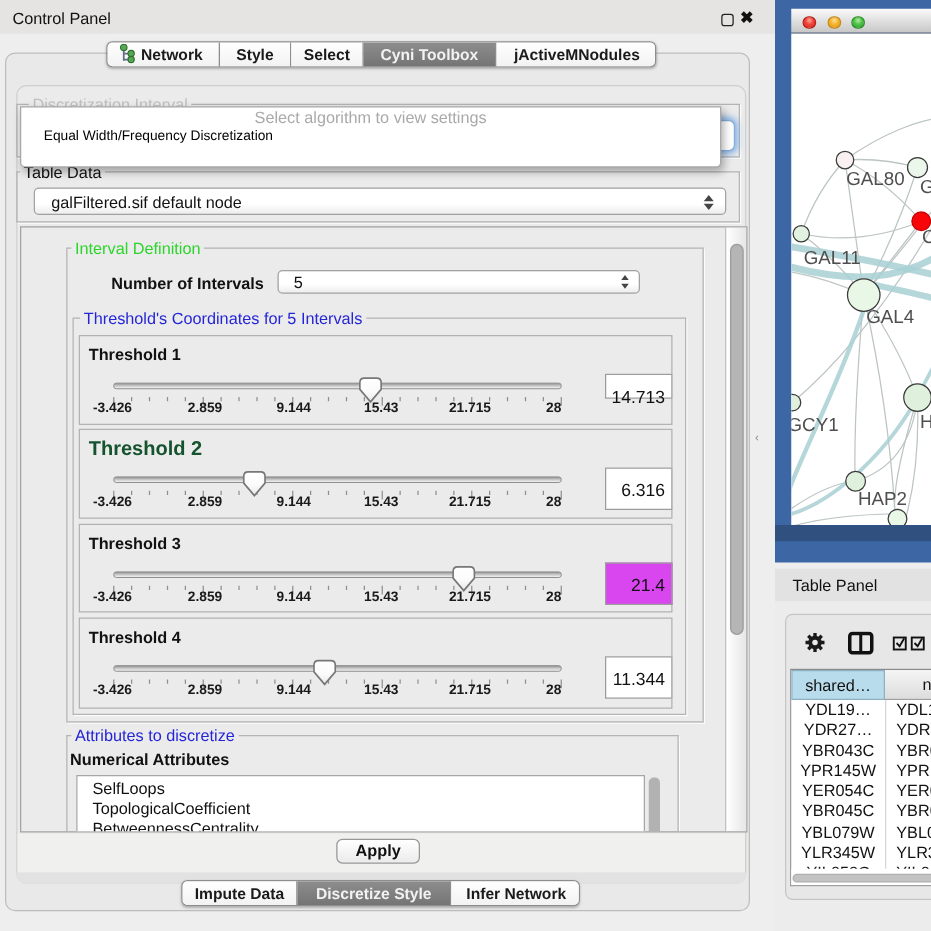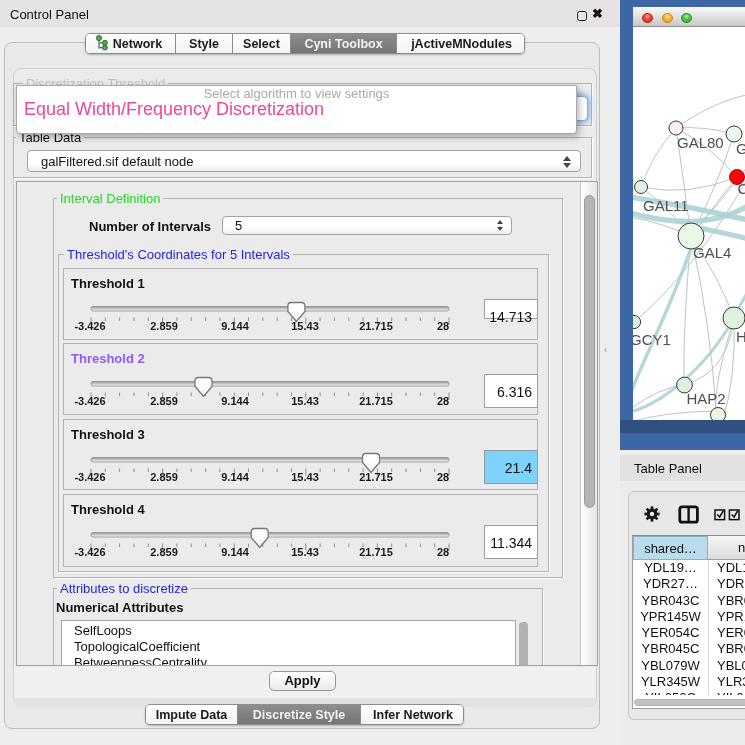--- a/index.html
+++ b/index.html
@@ -33,34 +33,34 @@
     <line x1="4" y1="12.6" x2="9.8" y2="12.6"></line>
   </g>
   <circle cx="4" cy="3" r="2.6" fill="#55a855" stroke="#2f6d2f" stroke-width="0.9"></circle>
   <circle cx="9.9" cy="7.8" r="2.5" fill="#55a855" stroke="#2f6d2f" stroke-width="0.9"></circle>
   <circle cx="9.9" cy="12.6" r="2.5" fill="#55a855" stroke="#2f6d2f" stroke-width="0.9"></circle>
 </svg>
 
 <div style="position:absolute;left:13px;top:68px;width:584px;height:639px;background:#ebebeb;border:1px solid #cfcfcf;border-radius:8px"></div>
 
 <div class="grp" style="left:13px;top:83px;width:579px;height:43px"></div>
-<div class="glab" style="left:23px;top:76px;color:#c0c0c0">Discretization Threshold</div>
+<div class="glab" style="left:23px;top:76px;color:#c0c0c0">Discretization Interval</div>
 <div style="position:absolute;left:24px;top:96px;width:564px;height:25px;background:#fff;border:1.5px solid #88aed4;border-radius:5px;box-shadow:0 0 5px 2px rgba(100,160,230,.75)"></div>
 
 <div class="grp" style="left:13px;top:137px;width:579px;height:41px"></div>
 <div class="glab" style="left:16px;top:130px;color:#111">Table Data</div>
 <div class="combo" style="left:27px;top:150px;width:554px;height:22px;line-height:21px">
   <span style="padding-left:13px">galFiltered.sif default node</span>
   <span class="caret" style="right:9px;top:5px;border-left:4px solid transparent;border-right:4px solid transparent;border-bottom:5px solid #444"></span>
   <span class="caret" style="right:9px;top:12px;border-left:4px solid transparent;border-right:4px solid transparent;border-top:5px solid #444"></span>
 </div>
 
 <div style="position:absolute;left:16px;top:85px;width:561px;height:49px;background:#fff;border:1px solid #a8a8a8;border-radius:0 0 4px 4px;box-shadow:2px 3px 7px rgba(0,0,0,.3);z-index:5">
   <div style="height:15.5px;line-height:15.5px;text-align:center;font-size:13px;color:#a9a9a9">Select algorithm to view settings</div>
-  <div style="height:15.5px;line-height:15.5px;font-size:18px;color:#ec4899;padding-left:7px">Equal Width/Frequency Discretization</div>
+  <div style="height:15.5px;line-height:15.5px;font-size:11px;color:#000000;padding-left:18px">Equal Width/Frequency Discretization</div>
 </div>
 
 <div style="position:absolute;left:16px;top:181px;width:582px;height:485px;border:1px solid #a2a2a2;background:#ebebeb;overflow:hidden">
 
   <div style="position:absolute;right:0;top:0;width:17px;height:100%;background:linear-gradient(90deg,#ffffff,#e6e6e6);border-left:1px solid #c2c2c2"></div>
   <div style="position:absolute;left:567px;top:13px;width:11px;height:313px;background:#b5b5b5;border:1px solid #9b9b9b;border-radius:5.5px"></div>
 
   <div class="grp" style="left:36px;top:16px;width:510px;height:380px"></div>
   <div class="glab" style="left:40px;top:9px;color:#2bd52b">Interval Definition</div>
   <div style="position:absolute;left:72px;top:37px;font-size:13px;font-weight:bold;color:#111">Number of Intervals</div>
@@ -119,21 +119,21 @@
           <text x="100" y="32.5" font-size="11" font-weight="bold" fill="#1a1a1a" text-anchor="middle" font-family="Liberation Sans, sans-serif">2.859</text>
           <text x="171" y="32.5" font-size="11" font-weight="bold" fill="#1a1a1a" text-anchor="middle" font-family="Liberation Sans, sans-serif">9.144</text>
           <text x="241" y="32.5" font-size="11" font-weight="bold" fill="#1a1a1a" text-anchor="middle" font-family="Liberation Sans, sans-serif">15.43</text>
           <text x="312" y="32.5" font-size="11" font-weight="bold" fill="#1a1a1a" text-anchor="middle" font-family="Liberation Sans, sans-serif">21.715</text>
           <text x="379" y="32.5" font-size="11" font-weight="bold" fill="#1a1a1a" text-anchor="middle" font-family="Liberation Sans, sans-serif">28</text>
           <path d="M 223.9,14.5 L 223.9,9 Q 223.9,5.5 227.4,5.5 L 237.4,5.5 Q 240.9,5.5 240.9,9 L 240.9,14.5 L 232.4,24.5 Z" fill="url(#thg)" stroke="#777777" stroke-width="1.3"></path>
         </svg>
 <div style="position:absolute;left:420px;top:30px;width:54px;height:20px;background:#fff;border:1px solid #9c9c9c;font-size:14px;color:#111;text-align:right;line-height:34px;padding-right:5px">14.713</div>
 </div>
 <div style="position:absolute;left:46px;top:161px;width:475px;height:72px;border:1px solid #b2b2b2;background:#ebebeb">
-<div style="position:absolute;left:7px;top:7px;font-weight:bold;font-size:13px;color:#8b5cf6">Threshold 2</div>
+<div style="position:absolute;left:7px;top:7px;font-weight:bold;font-size:16px;color:#14532d">Threshold 2</div>
 <svg width="477" height="46" style="position:absolute;left:0;top:28px">
           <defs>
             <linearGradient id="thg" x1="0" y1="0" x2="0" y2="1">
               <stop offset="0" stop-color="#ffffff"></stop>
               <stop offset="0.55" stop-color="#fbfbfb"></stop>
               <stop offset="1" stop-color="#e8e8e8"></stop>
             </linearGradient>
             <linearGradient id="trk" x1="0" y1="0" x2="0" y2="1">
               <stop offset="0" stop-color="#8f8f8f"></stop>
               <stop offset="0.5" stop-color="#c9c9c9"></stop>
@@ -220,21 +220,21 @@
           <line x1="370.7" y1="20.5" x2="370.7" y2="24.0" stroke="#8f8f8f" stroke-width="1"></line>
           <line x1="385.0" y1="20.5" x2="385.0" y2="27.5" stroke="#8f8f8f" stroke-width="1"></line>
           <text x="26" y="32.5" font-size="11" font-weight="bold" fill="#1a1a1a" text-anchor="middle" font-family="Liberation Sans, sans-serif">-3.426</text>
           <text x="100" y="32.5" font-size="11" font-weight="bold" fill="#1a1a1a" text-anchor="middle" font-family="Liberation Sans, sans-serif">2.859</text>
           <text x="171" y="32.5" font-size="11" font-weight="bold" fill="#1a1a1a" text-anchor="middle" font-family="Liberation Sans, sans-serif">9.144</text>
           <text x="241" y="32.5" font-size="11" font-weight="bold" fill="#1a1a1a" text-anchor="middle" font-family="Liberation Sans, sans-serif">15.43</text>
           <text x="312" y="32.5" font-size="11" font-weight="bold" fill="#1a1a1a" text-anchor="middle" font-family="Liberation Sans, sans-serif">21.715</text>
           <text x="379" y="32.5" font-size="11" font-weight="bold" fill="#1a1a1a" text-anchor="middle" font-family="Liberation Sans, sans-serif">28</text>
           <path d="M 298.5,14.5 L 298.5,9 Q 298.5,5.5 302.0,5.5 L 312.0,5.5 Q 315.5,5.5 315.5,9 L 315.5,14.5 L 307.0,24.5 Z" fill="url(#thg)" stroke="#777777" stroke-width="1.3"></path>
         </svg>
-<div style="position:absolute;left:420px;top:30px;width:54px;height:34px;background:#7dd3fc;border:1px solid #9c9c9c;font-size:14px;color:#111;text-align:right;line-height:34px;padding-right:5px">21.4</div>
+<div style="position:absolute;left:420px;top:30px;width:54px;height:34px;background:#d946ef;border:1px solid #9c9c9c;font-size:14px;color:#111;text-align:right;line-height:34px;padding-right:5px">21.4</div>
 </div>
 <div style="position:absolute;left:46px;top:312px;width:475px;height:73px;border:1px solid #b2b2b2;background:#ebebeb">
 <div style="position:absolute;left:7px;top:7px;font-weight:bold;font-size:13px;color:#111">Threshold 4</div>
 <svg width="477" height="46" style="position:absolute;left:0;top:28px">
           <defs>
             <linearGradient id="thg" x1="0" y1="0" x2="0" y2="1">
               <stop offset="0" stop-color="#ffffff"></stop>
               <stop offset="0.55" stop-color="#fbfbfb"></stop>
               <stop offset="1" stop-color="#e8e8e8"></stop>
             </linearGradient>

